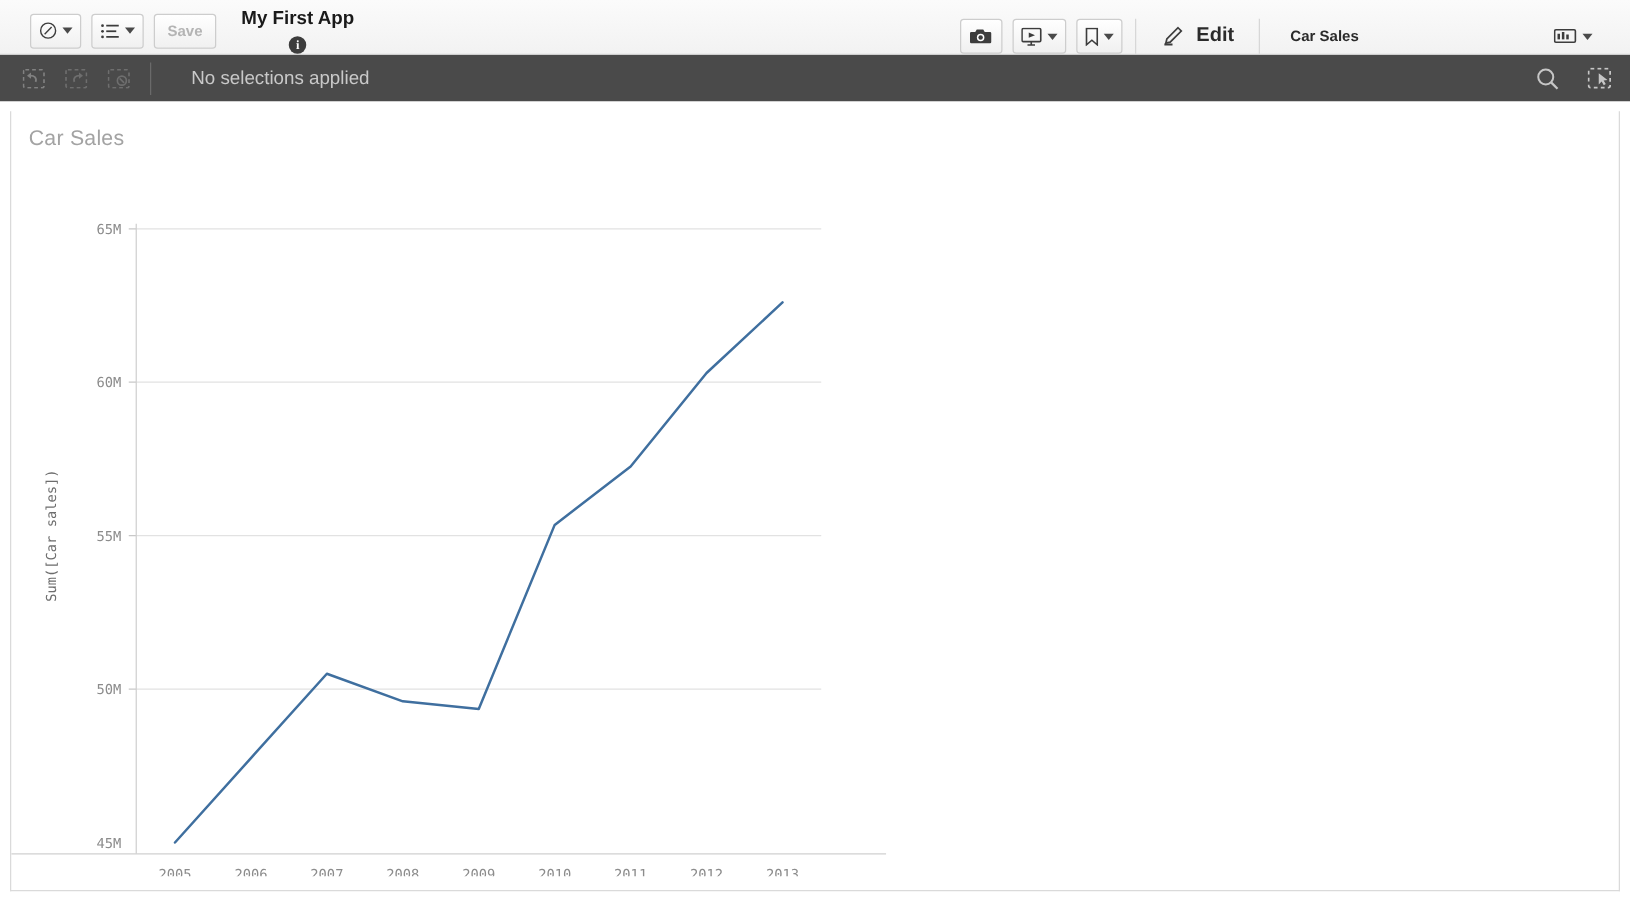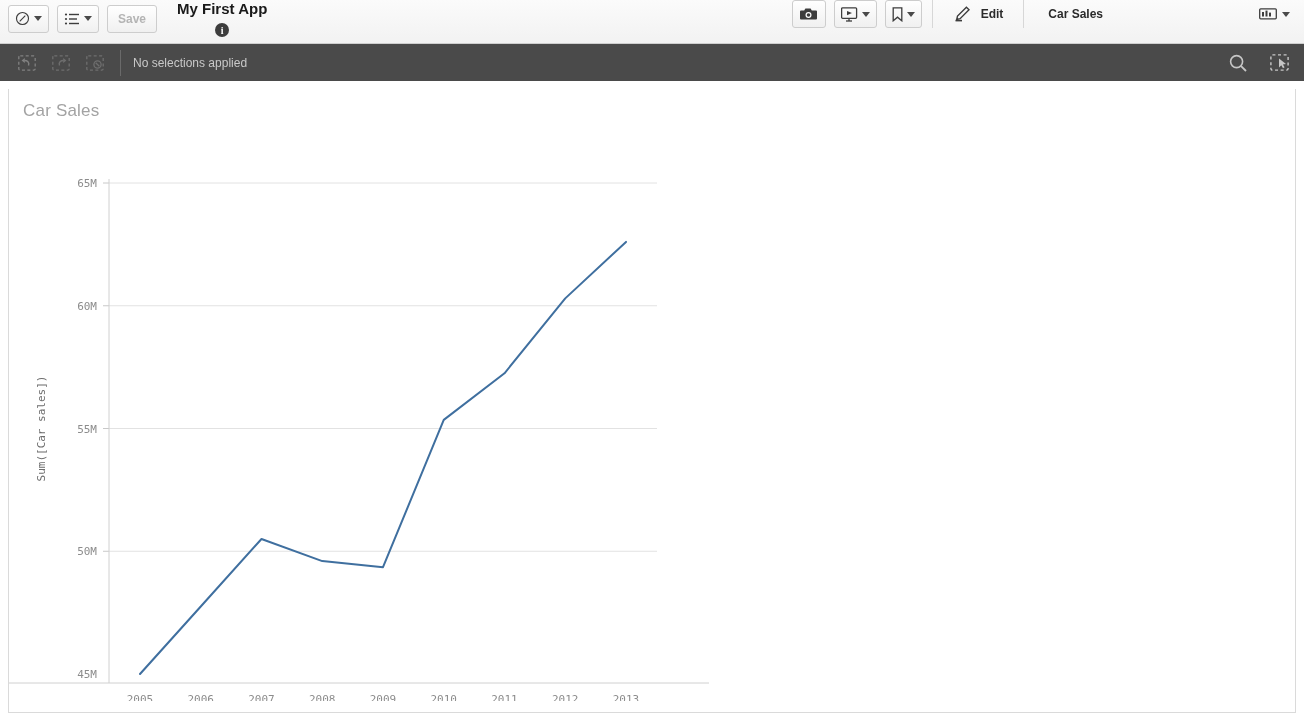--- a/index.html
+++ b/index.html
@@ -9,22 +9,22 @@
     background: #ffffff;
     overflow: hidden;
   }
 
   
   .toolbar {
     height: 44px;
     background: linear-gradient(to bottom, #fbfbfb 0%, #f2f2f2 100%);
     border-bottom: 1px solid #cfcfcf;
     display: flex;
-    align-items: flex-start;
-    padding: 0 8px;
+    align-items: flex-end;
+    padding: 0 24px;
     position: relative;
   }
   .tb-left { display: flex; align-items: center; gap: 8px; }
   .tb-right { display: flex; align-items: center; margin-left: auto; gap: 0; }
 
   .btn {
     height: 28px;
     min-width: 34px;
     border: 1px solid #cdcdcd;
     border-radius: 3px;
@@ -55,21 +55,21 @@
   }
   .info-dot {
     width: 14px; height: 14px; border-radius: 50%;
     background: #3d3d3d; color: #fff; font-size: 10px; font-weight: bold;
     display: inline-flex; align-items: center; justify-content: center;
     font-family: "Liberation Serif", serif;
   }
 
   .tb-sep { width: 1px; height: 28px; background: #d7d7d7; margin: 0 10px; }
   .edit-group { display: flex; align-items: center; gap: 10px; padding: 0 10px; }
-  .edit-label { font-size: 12px; font-weight: bold; color: #2b2b2b; }
+  .edit-label { font-size: 16px; font-weight: bold; color: #2b2b2b; }
   .sheet-title { font-size: 12px; font-weight: bold; color: #2b2b2b; padding-left: 14px; }
   .tb-grp { display:flex; align-items:center; gap:8px; }
 
   svg.ic { display: block; }
 
   
   .selbar {
     height: 37px;
     background: #4a4a4a;
     display: flex;
@@ -77,21 +77,21 @@
     padding: 0 10px;
     color: #d4d4d4;
     position: relative;
   }
   .selbar-btn {
     width: 34px; height: 28px;
     display: flex; align-items: center; justify-content: center;
     opacity: 0.45; cursor: default;
   }
   .selbar-divider { width: 1px; height: 26px; background: #6a6a6a; margin: 0 8px; }
-  .sel-text { font-size: 12px; color: #c9c9c9; margin-left: 4px; }
+  .sel-text { font-size: 15px; color: #c9c9c9; margin-left: 24px; }
   .selbar-right { margin-left: auto; display: flex; align-items: center; gap: 14px; }
   .selbar-right .selbar-btn { opacity: 0.85; cursor: pointer; width: 28px; }
 
   
   .sheet {
     position: absolute;
     left: 8px; top: 89px;
     width: 1288px; height: 624px;
     background: #ffffff;
     border: 1px solid #dadada;

